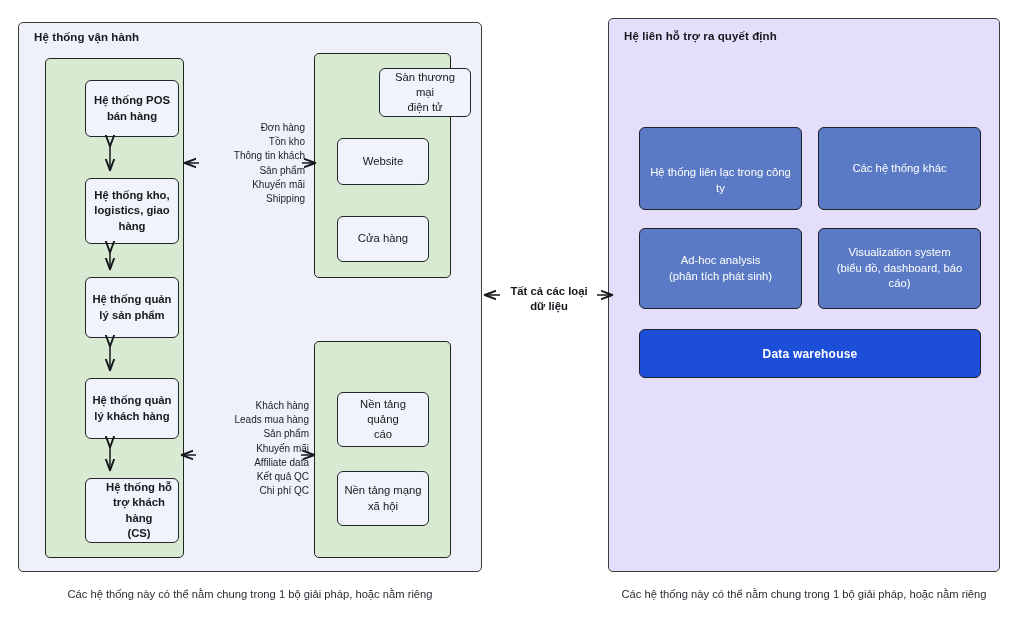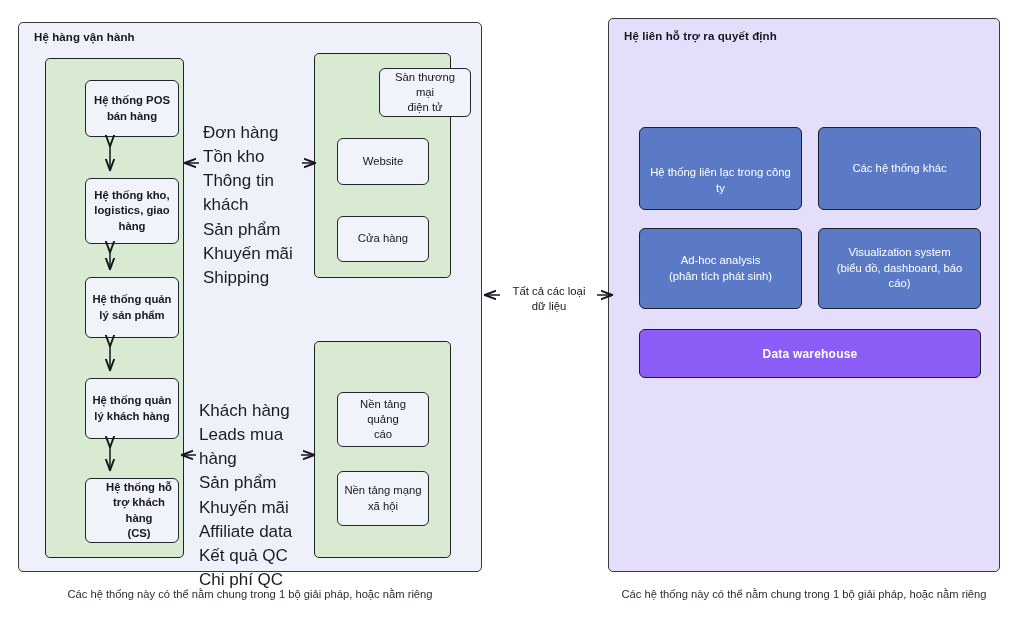--- a/index.html
+++ b/index.html
@@ -66,45 +66,45 @@
     display: flex;
     align-items: center;
     justify-content: center;
     text-align: center;
     color: #ffffff;
     font-size: 11.3px;
     line-height: 1.38;
     padding: 2px 6px;
   }
   .navybox {
-    background: #8b5cf6;
+    background: #1d4ed8;
     border: 1.6px solid #1d2026;
     border-radius: 6px;
     display: flex;
     align-items: center;
     justify-content: center;
     text-align: center;
     color: #ffffff;
     font-size: 12px;
     font-weight: bold;
     letter-spacing: 0.2px;
   }
 
   
   .flow-label {
-    text-align: left;
-    font-size: 17px;
+    text-align: right;
+    font-size: 10px;
     line-height: 1.42;
     color: #1b1d22;
     white-space: pre-line;
   }
   .center-label {
     text-align: center;
     font-size: 11.3px;
-    font-weight: normal;
+    font-weight: bold;
     line-height: 1.35;
     color: #15171c;
     white-space: pre-line;
   }
 
   
   .caption {
     text-align: center;
     font-size: 11.2px;
     color: #2a2d33;
@@ -117,21 +117,21 @@
     left: 0; top: 0;
     width: 1024px; height: 621px;
     pointer-events: none;
   }
 </style>
 </head>
 <body>
 
 <div class="abs panel panel-left" style="left:18px; top:22px; width:464px; height:550px;"></div>
 
-<div class="panel-title" style="left:34px; top:31px;">Hệ hàng vận hành</div>
+<div class="panel-title" style="left:34px; top:31px;">Hệ thống vận hành</div>
 
 <div class="abs group-green" style="left:45px; top:58px; width:139px; height:500px;"></div>
 
 <div class="abs node bold" style="left:63px; top:80px; width:94px; height:57px;">
   <span style="white-space:pre-line;">Hệ thống POS
 bán hàng</span>
 </div>
 
 <div class="abs node bold" style="left:63px; top:178px; width:94px; height:66px;">
   <span style="white-space:pre-line;">Hệ thống kho,

